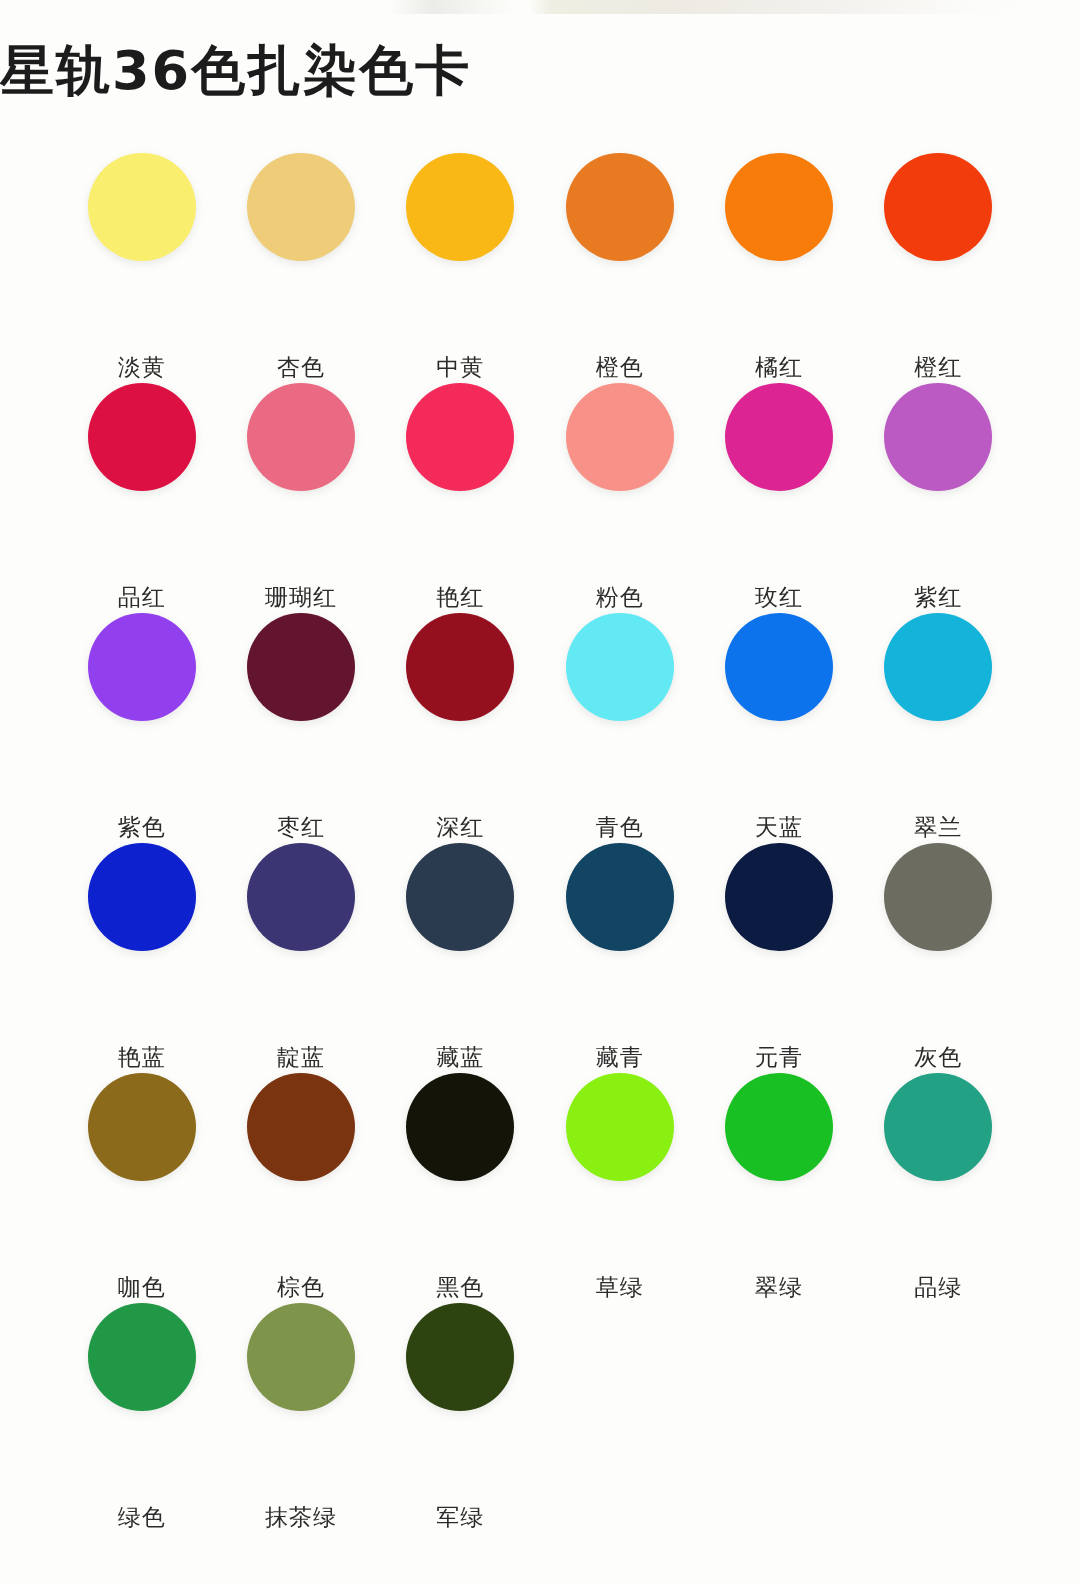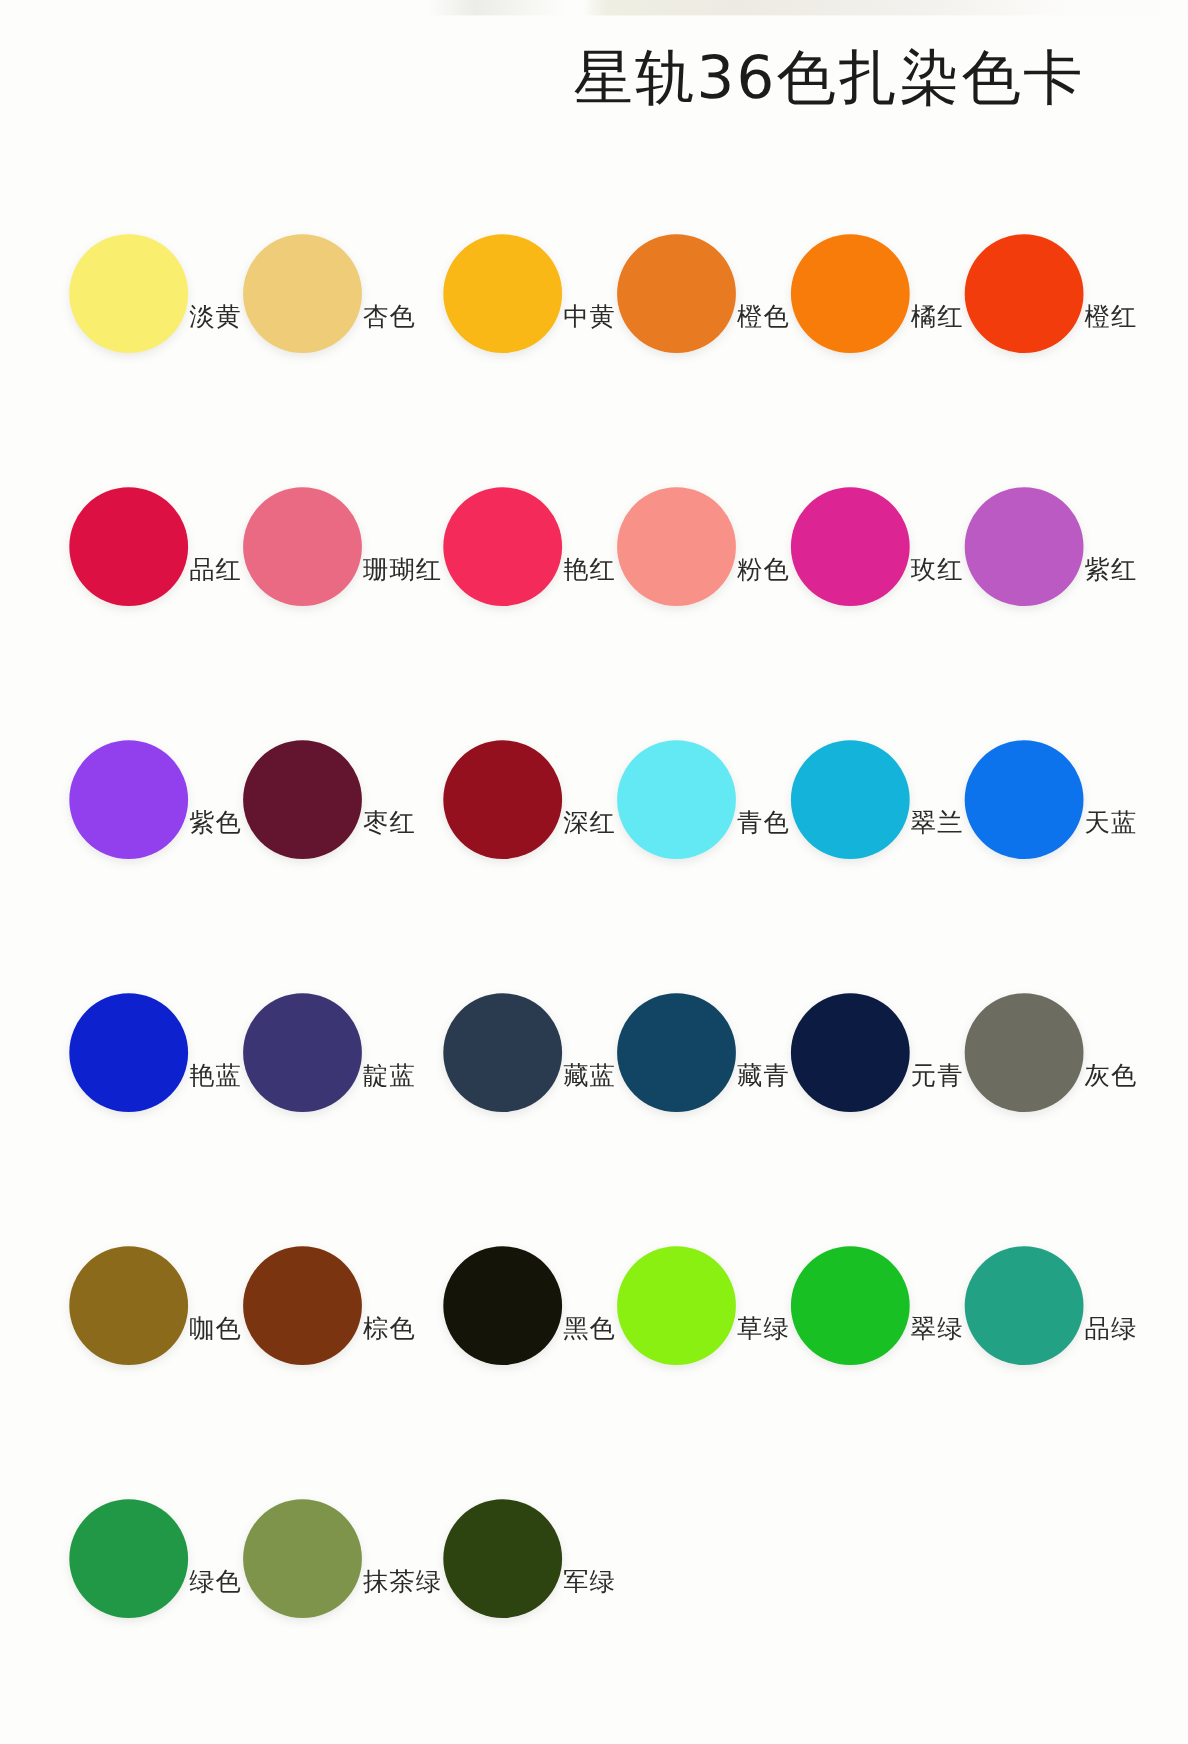--- a/index.html
+++ b/index.html
@@ -44,47 +44,47 @@
     width: 1080px;
     height: 1585px;
     box-sizing: border-box;
   }
 
   .title {
     position: absolute;
     top: 36px;
     left: 0;
     width: 986px;
-    text-align: right;
+    text-align: left;
     font-size: 54px;
     line-height: 70px;
     letter-spacing: 2px;
     color: #1c1c1c;
-    font-weight: 400;
+    font-weight: 700;
     font-family: "DejaVu Sans", "Liberation Sans", sans-serif;
     white-space: nowrap;
   }
 
   .grid {
     position: absolute;
     top: 152px;
     left: 62px;
     width: 956px;
     display: grid;
     grid-template-columns: repeat(6, 1fr);
     grid-auto-rows: 230px;
     row-gap: 0px;
     column-gap: 0px;
   }
 
   .swatch-cell {
     display: flex;
-    flex-direction: row;
+    flex-direction: column;
     align-items: center;
-    justify-content: flex-start;
+    justify-content: space-between;
   }
 
   .dot-wrap {
     width: 110px;
     height: 110px;
     display: flex;
     align-items: center;
     justify-content: center;
   }
 
@@ -206,32 +206,32 @@
         <div class="swatch-label">深红</div>
       </div>
       <div class="swatch-cell">
         <div class="dot-wrap">
           <div class="dot" style="background: rgb(99, 233, 243);"></div>
         </div>
         <div class="swatch-label">青色</div>
       </div>
       <div class="swatch-cell">
         <div class="dot-wrap">
+          <div class="dot" style="background: rgb(13, 115, 236);"></div>
+        </div>
+        <div class="swatch-label">天蓝</div>
+      </div>
+      <div class="swatch-cell">
+        <div class="dot-wrap">
           <div class="dot" style="background: rgb(20, 179, 218);"></div>
         </div>
         <div class="swatch-label">翠兰</div>
       </div>
       <div class="swatch-cell">
         <div class="dot-wrap">
-          <div class="dot" style="background: rgb(13, 115, 236);"></div>
-        </div>
-        <div class="swatch-label">天蓝</div>
-      </div>
-      <div class="swatch-cell">
-        <div class="dot-wrap">
           <div class="dot" style="background: rgb(13, 34, 206);"></div>
         </div>
         <div class="swatch-label">艳蓝</div>
       </div>
       <div class="swatch-cell">
         <div class="dot-wrap">
           <div class="dot" style="background: rgb(59, 54, 115);"></div>
         </div>
         <div class="swatch-label">靛蓝</div>
       </div>

